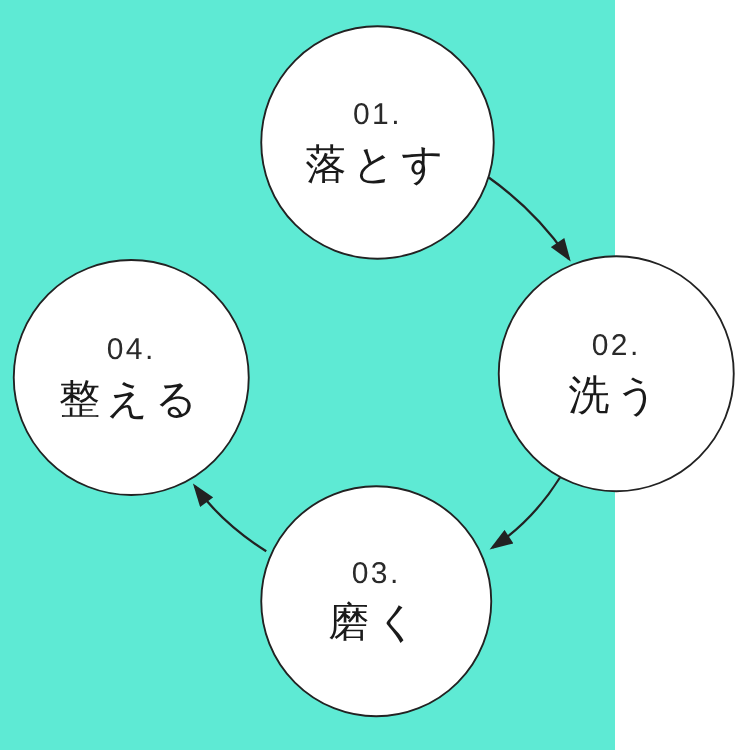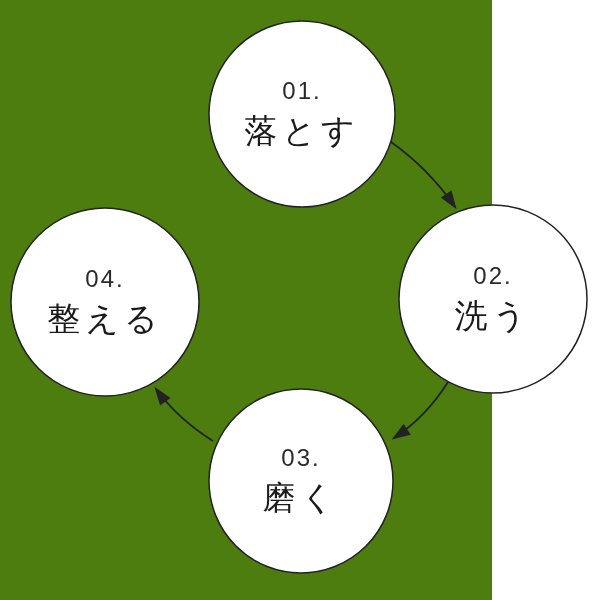--- a/index.html
+++ b/index.html
@@ -8,21 +8,21 @@
     width: 600px;
     height: 600px;
     background: #ffffff;
     overflow: hidden;
     font-family: "Liberation Sans", sans-serif;
   }
   .stage {
     position: relative;
     width: 492px;
     height: 600px;
-    background: #4d7c0f;
+    background: #5eead4;
   }
   svg { display: block; }
   .node {
     fill: #ffffff;
     stroke-width: 1.5;
   }
   .arrow {
     fill: none;
     stroke-width: 1.8;
   }

